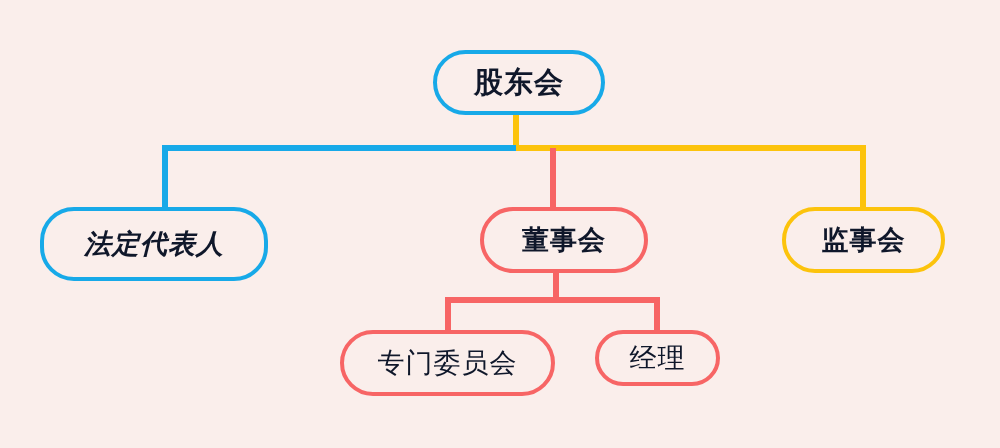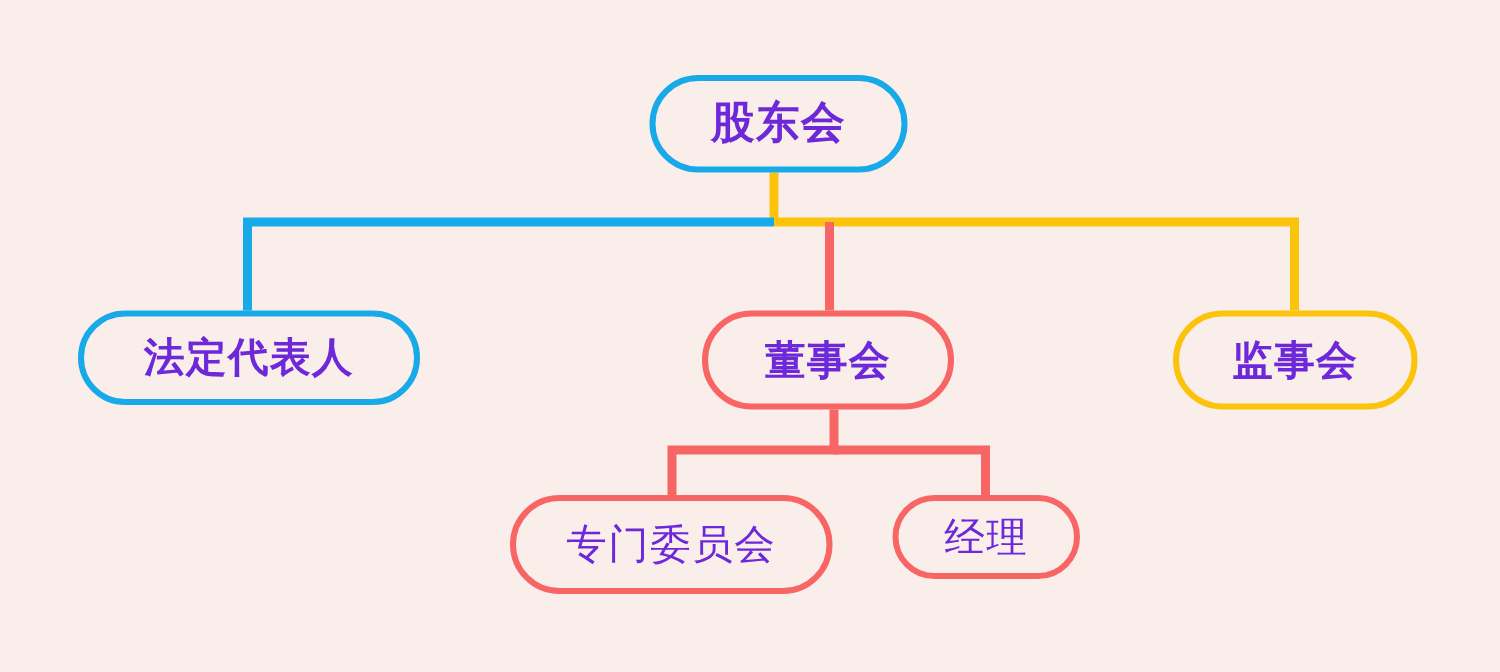--- a/index.html
+++ b/index.html
@@ -28,21 +28,21 @@
   .node {
     position: absolute;
     box-sizing: border-box;
     display: flex;
     align-items: center;
     justify-content: center;
     background: #faeeeb;
     border-style: solid;
     border-width: 4px;
     border-radius: 34px;
-    color: #6d28d9;
+    color: #0f172a;
     letter-spacing: 1px;
     white-space: nowrap;
     z-index: 2;
   }
   .node-label {
     display: block;
     line-height: 1;
   }
   .lvl-top   { font-size: 29px; font-weight: bold; }
   .lvl-mid   { font-size: 27px; font-weight: bold; }
@@ -65,25 +65,25 @@
 
     <path d="M 556 273 L 556 300 L 448 300 L 448 330" fill="none" stroke="#f76565" stroke-width="6"></path>
 
     <path d="M 556 300 L 657 300 L 657 330" fill="none" stroke="#f76565" stroke-width="6"></path>
   </svg>
 
   <div class="node lvl-top" style="left:433px; top:50px; width:172px; height:65px; border-color:#17a9e8;">
     <span class="node-label">股东会</span>
   </div>
 
-  <div class="node lvl-mid" style="left:52px; top:207px; width:228px; height:63px; border-color:#17a9e8;">
+  <div class="node lvl-mid" style="left:40px; top:207px; width:228px; height:74px; border-color:#17a9e8;font-style:italic;">
     <span class="node-label">法定代表人</span>
   </div>
 
-  <div class="node lvl-mid" style="left:468px; top:207px; width:168px; height:66px; border-color:#f76565;">
+  <div class="node lvl-mid" style="left:480px; top:207px; width:168px; height:66px; border-color:#f76565;">
     <span class="node-label">董事会</span>
   </div>
 
   <div class="node lvl-mid" style="left:782px; top:207px; width:163px; height:66px; border-color:#fcc30c;">
     <span class="node-label">监事会</span>
   </div>
 
   <div class="node lvl-leaf" style="left:340px; top:330px; width:215px; height:66px; border-color:#f76565;">
     <span class="node-label">专门委员会</span>
   </div>

